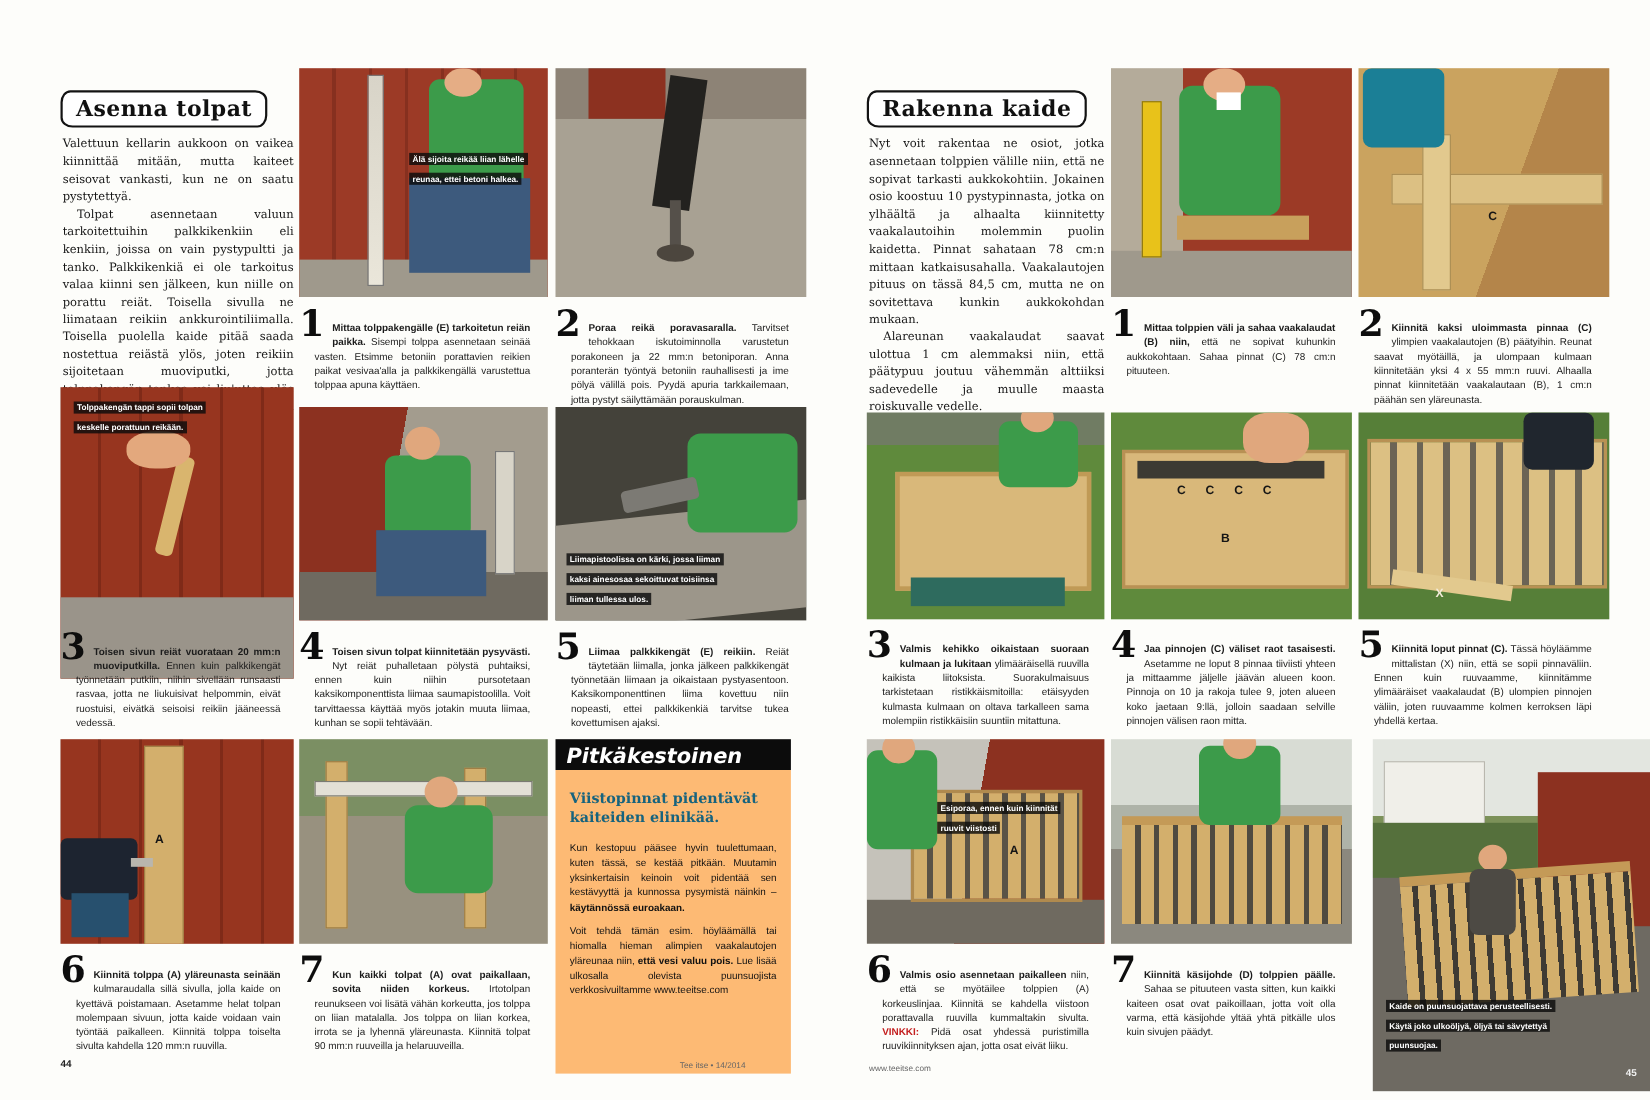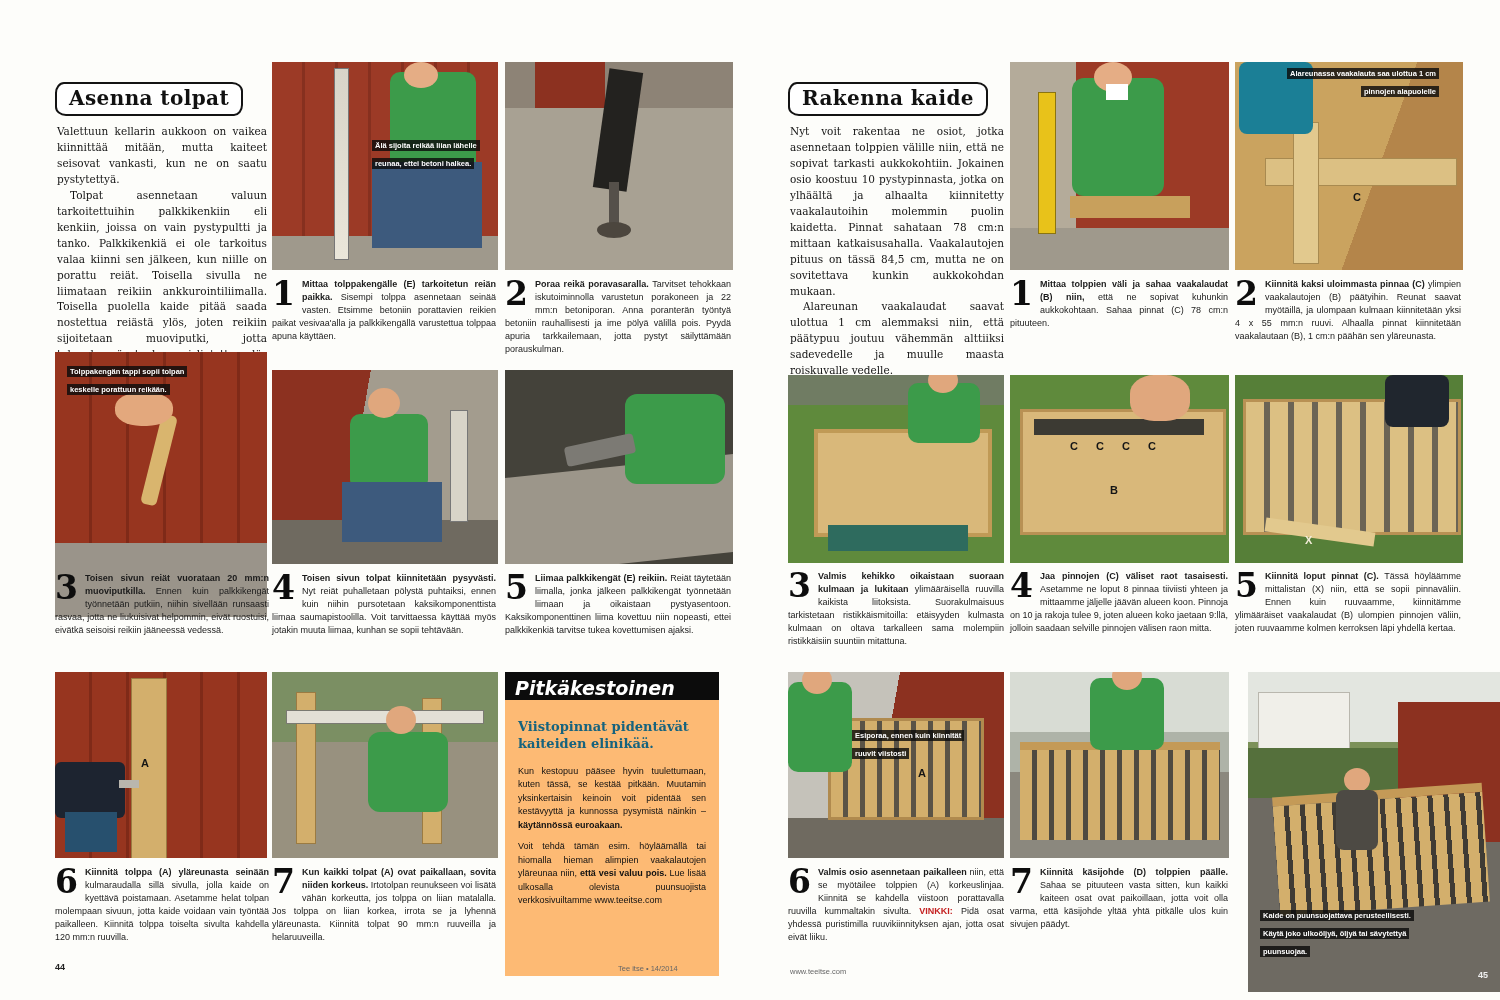--- a/index.html
+++ b/index.html
@@ -7,21 +7,21 @@
   #canvas { position:relative; width:1500px; height:1000px; overflow:hidden; background:#fdfdfa; }
 
   .ptitle { position:absolute; box-sizing:border-box; border:2.5px solid #131313; border-radius:9px 11px 9px 11px / 11px 9px 11px 9px;
             background:#fff; font:700 20px/1.2 "DejaVu Serif",serif; letter-spacing:.4px; color:#111; padding:2px 12px 4px; }
   .intro { position:absolute; font:10.5px/1.52 "DejaVu Serif",serif; color:#151515; text-align:justify; }
   .intro p { margin:0; }
   .intro p + p { text-indent:13px; }
 
   .step { position:absolute; color:#1b1b1b; font-size:9px; line-height:1.45; text-align:justify; }
   .step .num { float:left; font:800 33px/0.82 "DejaVu Serif",serif; margin:2px 7px 0 0; color:#0d0d0d; }
-  .step p { margin:0; }
+  .step p { margin:14px; }
   .step b { font-weight:700; }
   .tip { color:#c41f1f; font-weight:700; }
 
   .photo { position:absolute; overflow:hidden; background:#8e8a80; }
   .layer { position:absolute; }
   .cap { position:absolute; z-index:6; }
   .cap span { background:rgba(12,12,12,.82); color:#fff; font:700 7.5px/1.55 "Liberation Sans",sans-serif;
               padding:1px 3px; box-decoration-break:clone; -webkit-box-decoration-break:clone; }
   .tag { position:absolute; z-index:6; font:700 11px/1 "Liberation Sans",sans-serif; color:#151515; }
   .tag.light { color:#f3ecd9; }
@@ -86,20 +86,21 @@
     <div class="layer" style="left:78px; top:44px; width:78px; height:76px; background:#3c9b4a; border-radius:10px;"></div>
     <div class="layer" style="left:96px; top:18px; width:32px; height:30px; background:#e0a77d; border-radius:50%;"></div>
     <div class="layer" style="left:70px; top:112px; width:100px; height:60px; background:#3d5a7d;"></div>
     <div class="layer" style="left:178px; top:40px; width:16px; height:110px; background:#d8d4c8; border:1px solid #777;"></div>
   </div>
 
   <div class="photo" style="left:505px; top:370px; width:228px; height:194px; background:#44423a;">
     <div class="layer" style="left:0; top:96px; width:100%; height:98px; background:#9c968a; transform:skewY(-6deg);"></div>
     <div class="layer" style="left:120px; top:24px; width:100px; height:90px; background:#3c9b4a; border-radius:12px;"></div>
     <div class="layer" style="left:60px; top:70px; width:70px; height:20px; background:#7c7a74; transform:rotate(-12deg); border-radius:4px;"></div>
+    <div class="cap" style="left:10px; top:128px; width:152px;"><span>Liimapistoolissa on kärki, jossa liiman kaksi ainesosaa sekoittuvat toisiinsa liiman tullessa ulos.</span></div>
   </div>
 
   <div class="step" style="left:55px; top:572px; width:214px;">
     <span class="num">3</span>
     <p><b>Toisen sivun reiät vuorataan 20 mm:n muoviputkilla.</b> <span>Ennen kuin palkkikengät työnnetään putkiin, niihin sivellään runsaasti rasvaa, jotta ne liukuisivat helpommin, eivät ruostuisi, eivätkä seisoisi reikiin jääneessä vedessä.</span></p>
   </div>
   <div class="step" style="left:272px; top:572px; width:224px;">
     <span class="num">4</span>
     <p><b>Toisen sivun tolpat kiinnitetään pysyvästi.</b> <span>Nyt reiät puhalletaan pölystä puhtaiksi, ennen kuin niihin pursotetaan kaksikomponenttista liimaa saumapistoolilla. Voit tarvittaessa käyttää myös jotakin muuta liimaa, kunhan se sopii tehtävään.</span></p>
   </div>
@@ -159,21 +160,20 @@
     <div class="layer" style="left:96px; top:22px; width:22px; height:16px; background:#fff;"></div>
     <div class="layer" style="left:28px; top:30px; width:16px; height:140px; background:#e8c21a; border:1px solid #8a7410;"></div>
     <div class="layer" style="left:60px; top:134px; width:120px; height:22px; background:#c8a05c;"></div>
   </div>
 
   <div class="photo" style="left:1235px; top:62px; width:228px; height:208px; background:linear-gradient(110deg,#caa35f 0 60%,#b4854a 60%);">
     <div class="layer" style="left:30px; top:96px; width:190px; height:26px; background:#dcc083; border:1px solid #a88a50;"></div>
     <div class="layer" style="left:58px; top:60px; width:24px; height:140px; background:#e2c98e; border:1px solid #a88a50;"></div>
     <span class="tag" style="left:118px; top:130px;">C</span>
     <div class="layer" style="left:4px; top:0px; width:74px; height:72px; background:#1b7f96; border-radius:8px;"></div>
-    <div class="cap" style="left:28px; top:0px; width:176px; text-align:right;"><span>Alareunassa vaakalauta saa ulottua 1 cm pinnojen alapuolelle</span></div>
   </div>
 
   <div class="step" style="left:1010px; top:278px; width:218px;">
     <span class="num">1</span>
     <p><b>Mittaa tolppien väli ja sahaa vaakalaudat (B) niin,</b> <span>että ne sopivat kuhunkin aukkokohtaan. Sahaa pinnat (C) 78 cm:n pituuteen.</span></p>
   </div>
   <div class="step" style="left:1235px; top:278px; width:226px;">
     <span class="num">2</span>
     <p><b>Kiinnitä kaksi uloimmasta pinnaa (C)</b> <span>ylimpien vaakalautojen (B) päätyihin. Reunat saavat myötäillä, ja ulompaan kulmaan kiinnitetään yksi 4 x 55 mm:n ruuvi. Alhaalla pinnat kiinnitetään vaakalautaan (B), 1 cm:n päähän sen yläreunasta.</span></p>
   </div>

